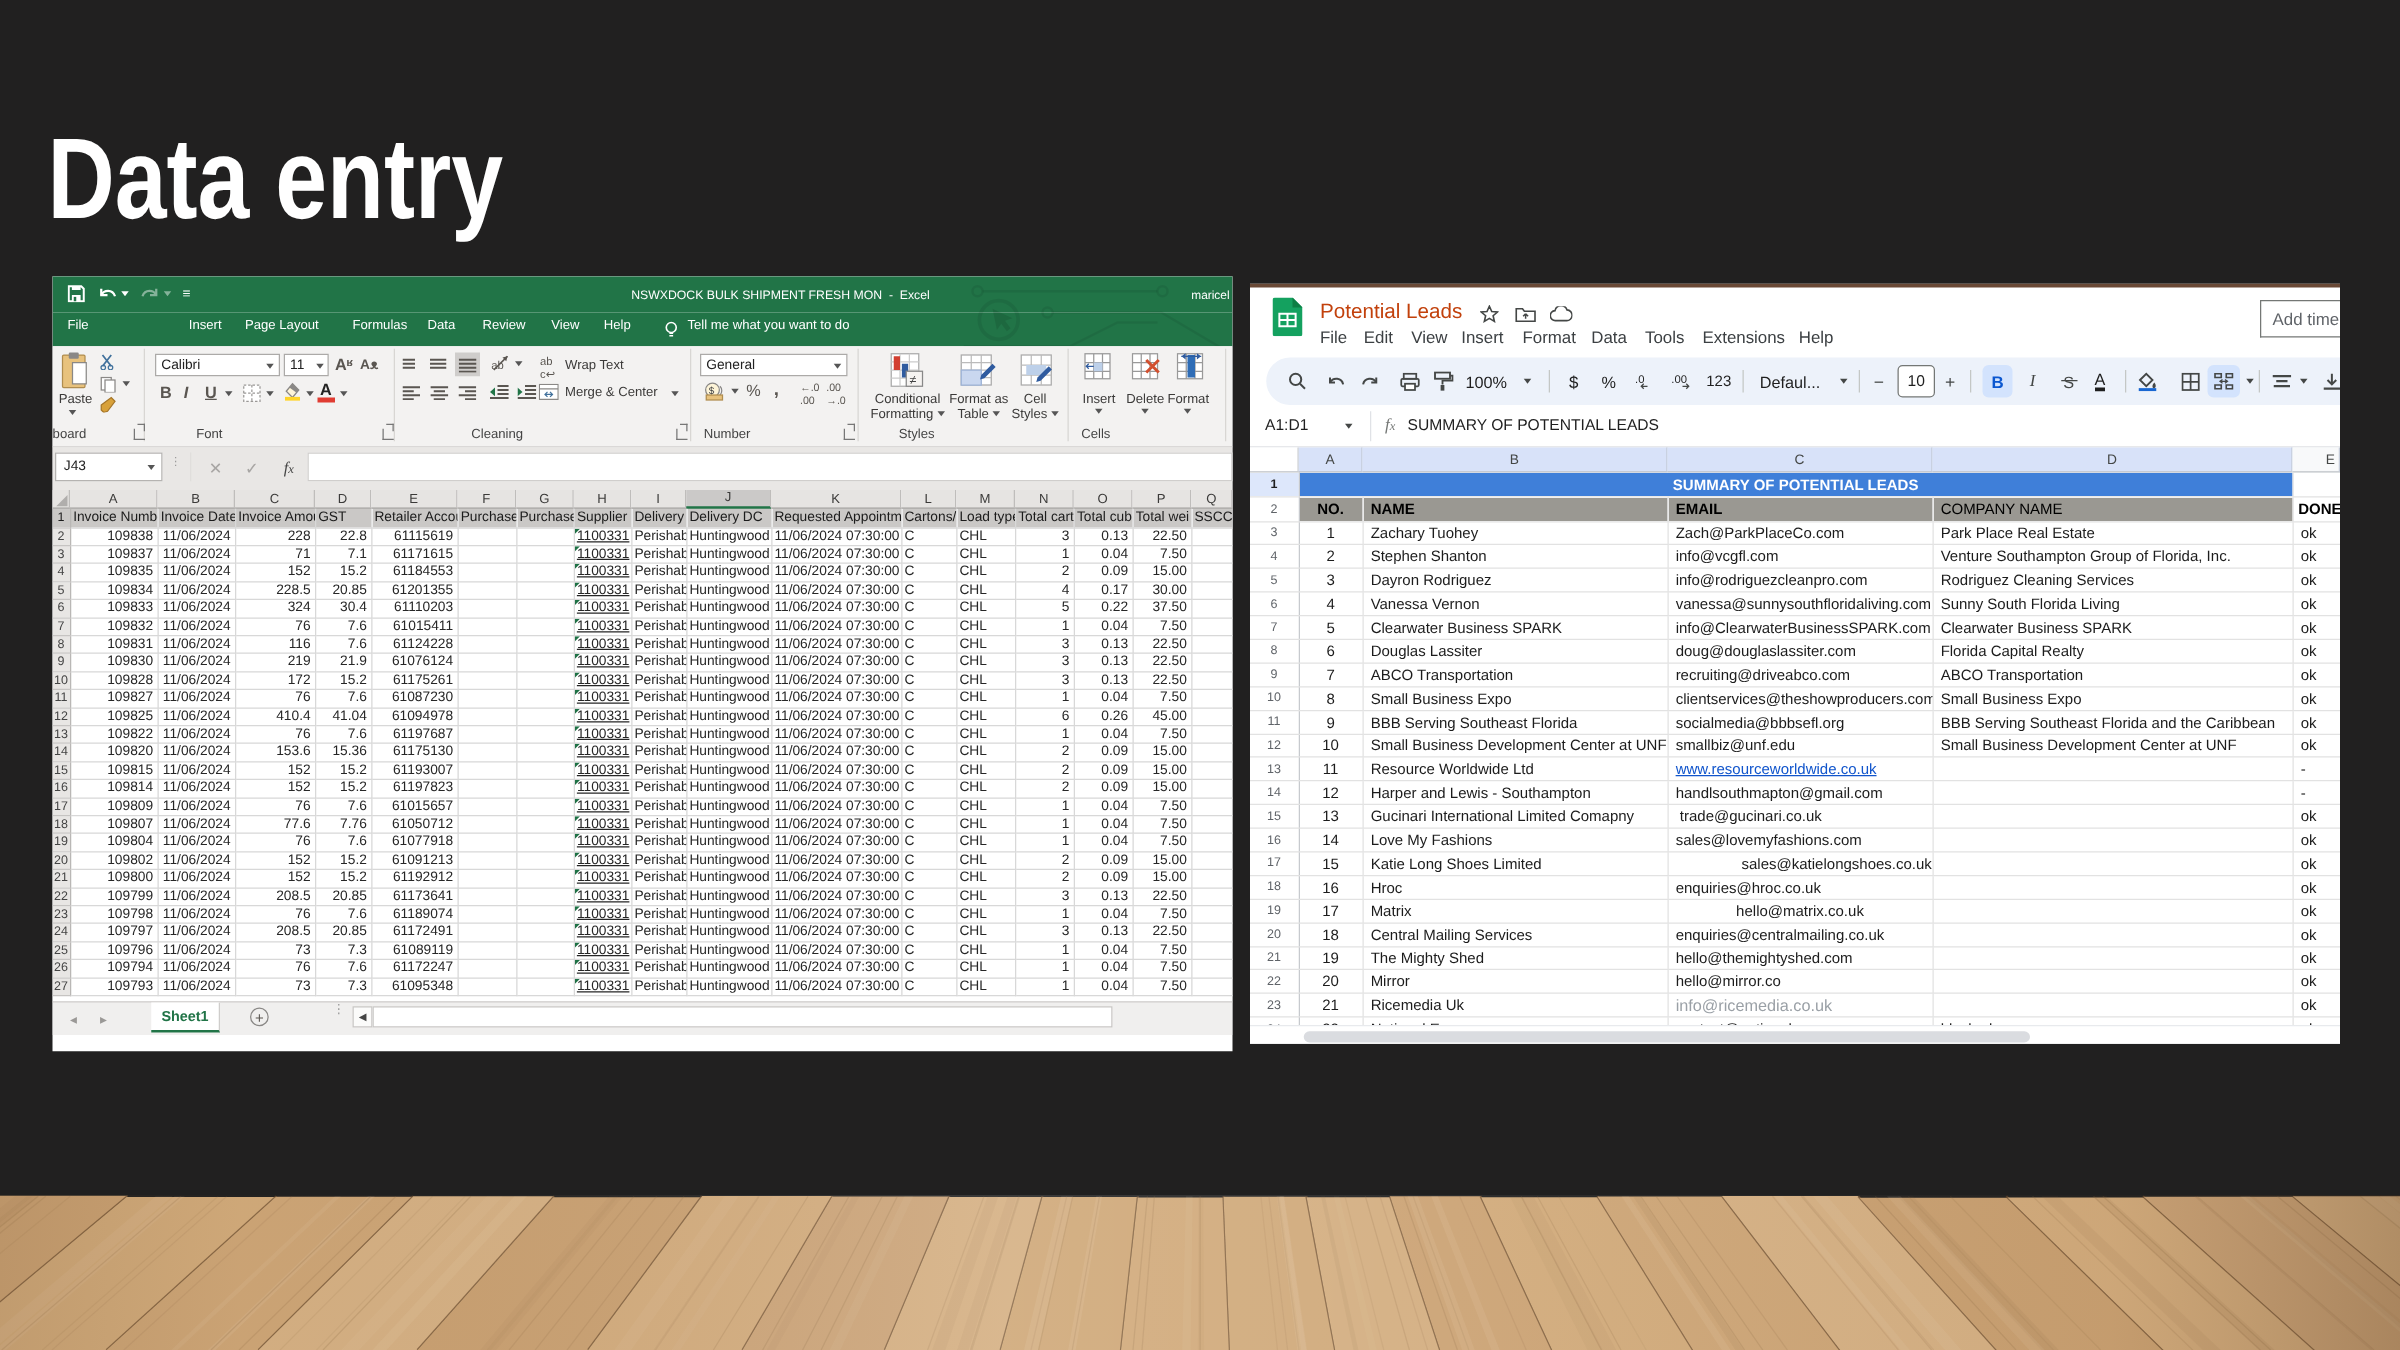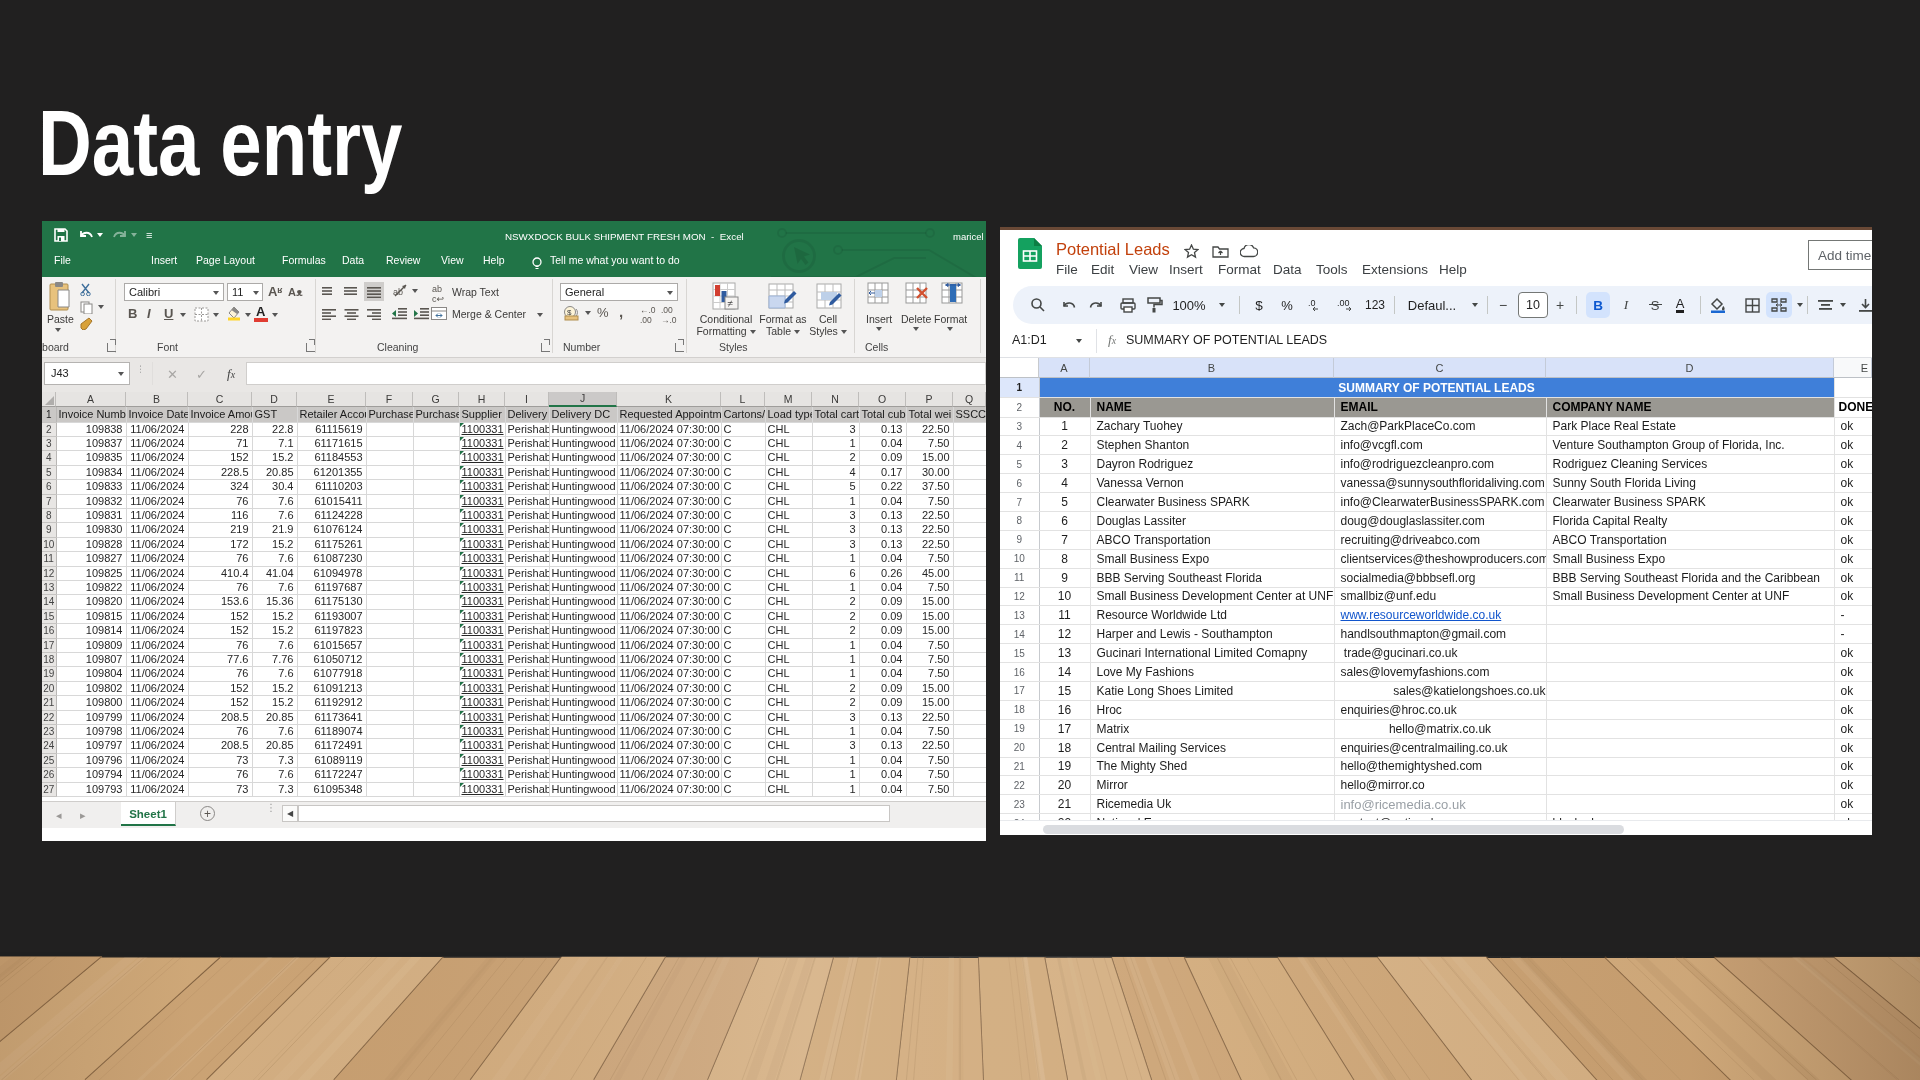--- a/index.html
+++ b/index.html
@@ -1097,21 +1097,21 @@
             <tr style="height:19.5px">
               <td class="rn" style="background:#dde7fb;font-weight:bold;color:#1f1f1f">1</td>
               <td colspan="4" style="background:#3f7fd9;color:#fff;font-weight:bold;text-align:center;padding:0">SUMMARY OF POTENTIAL LEADS</td>
               <td></td>
             </tr>
 <tr style="height:19.5px">
               <td class="rn">2</td>
               <td style="background:#9a9892;font-weight:bold;text-align:center;padding:0;color:#000">NO.</td>
               <td style="background:#9a9892;font-weight:bold;color:#000">NAME</td>
               <td style="background:#9a9892;font-weight:bold;color:#000">EMAIL</td>
-              <td style="background:#9a9892;font-weight:bold;color:#000">COMPANY NAME</td>
+              <td style="background:#9a9892;font-weight:normal;color:#000">COMPANY NAME</td>
               <td style="font-weight:bold;color:#000;padding-left:4px">DONE</td>
             </tr>
 <tr>
               <td class="rn">3</td>
               <td style="text-align:center;padding:0">1</td>
               <td>Zachary Tuohey</td>
               <td>Zach@ParkPlaceCo.com</td>
               <td>Park Place Real Estate</td>
               <td>ok</td>
             </tr>

